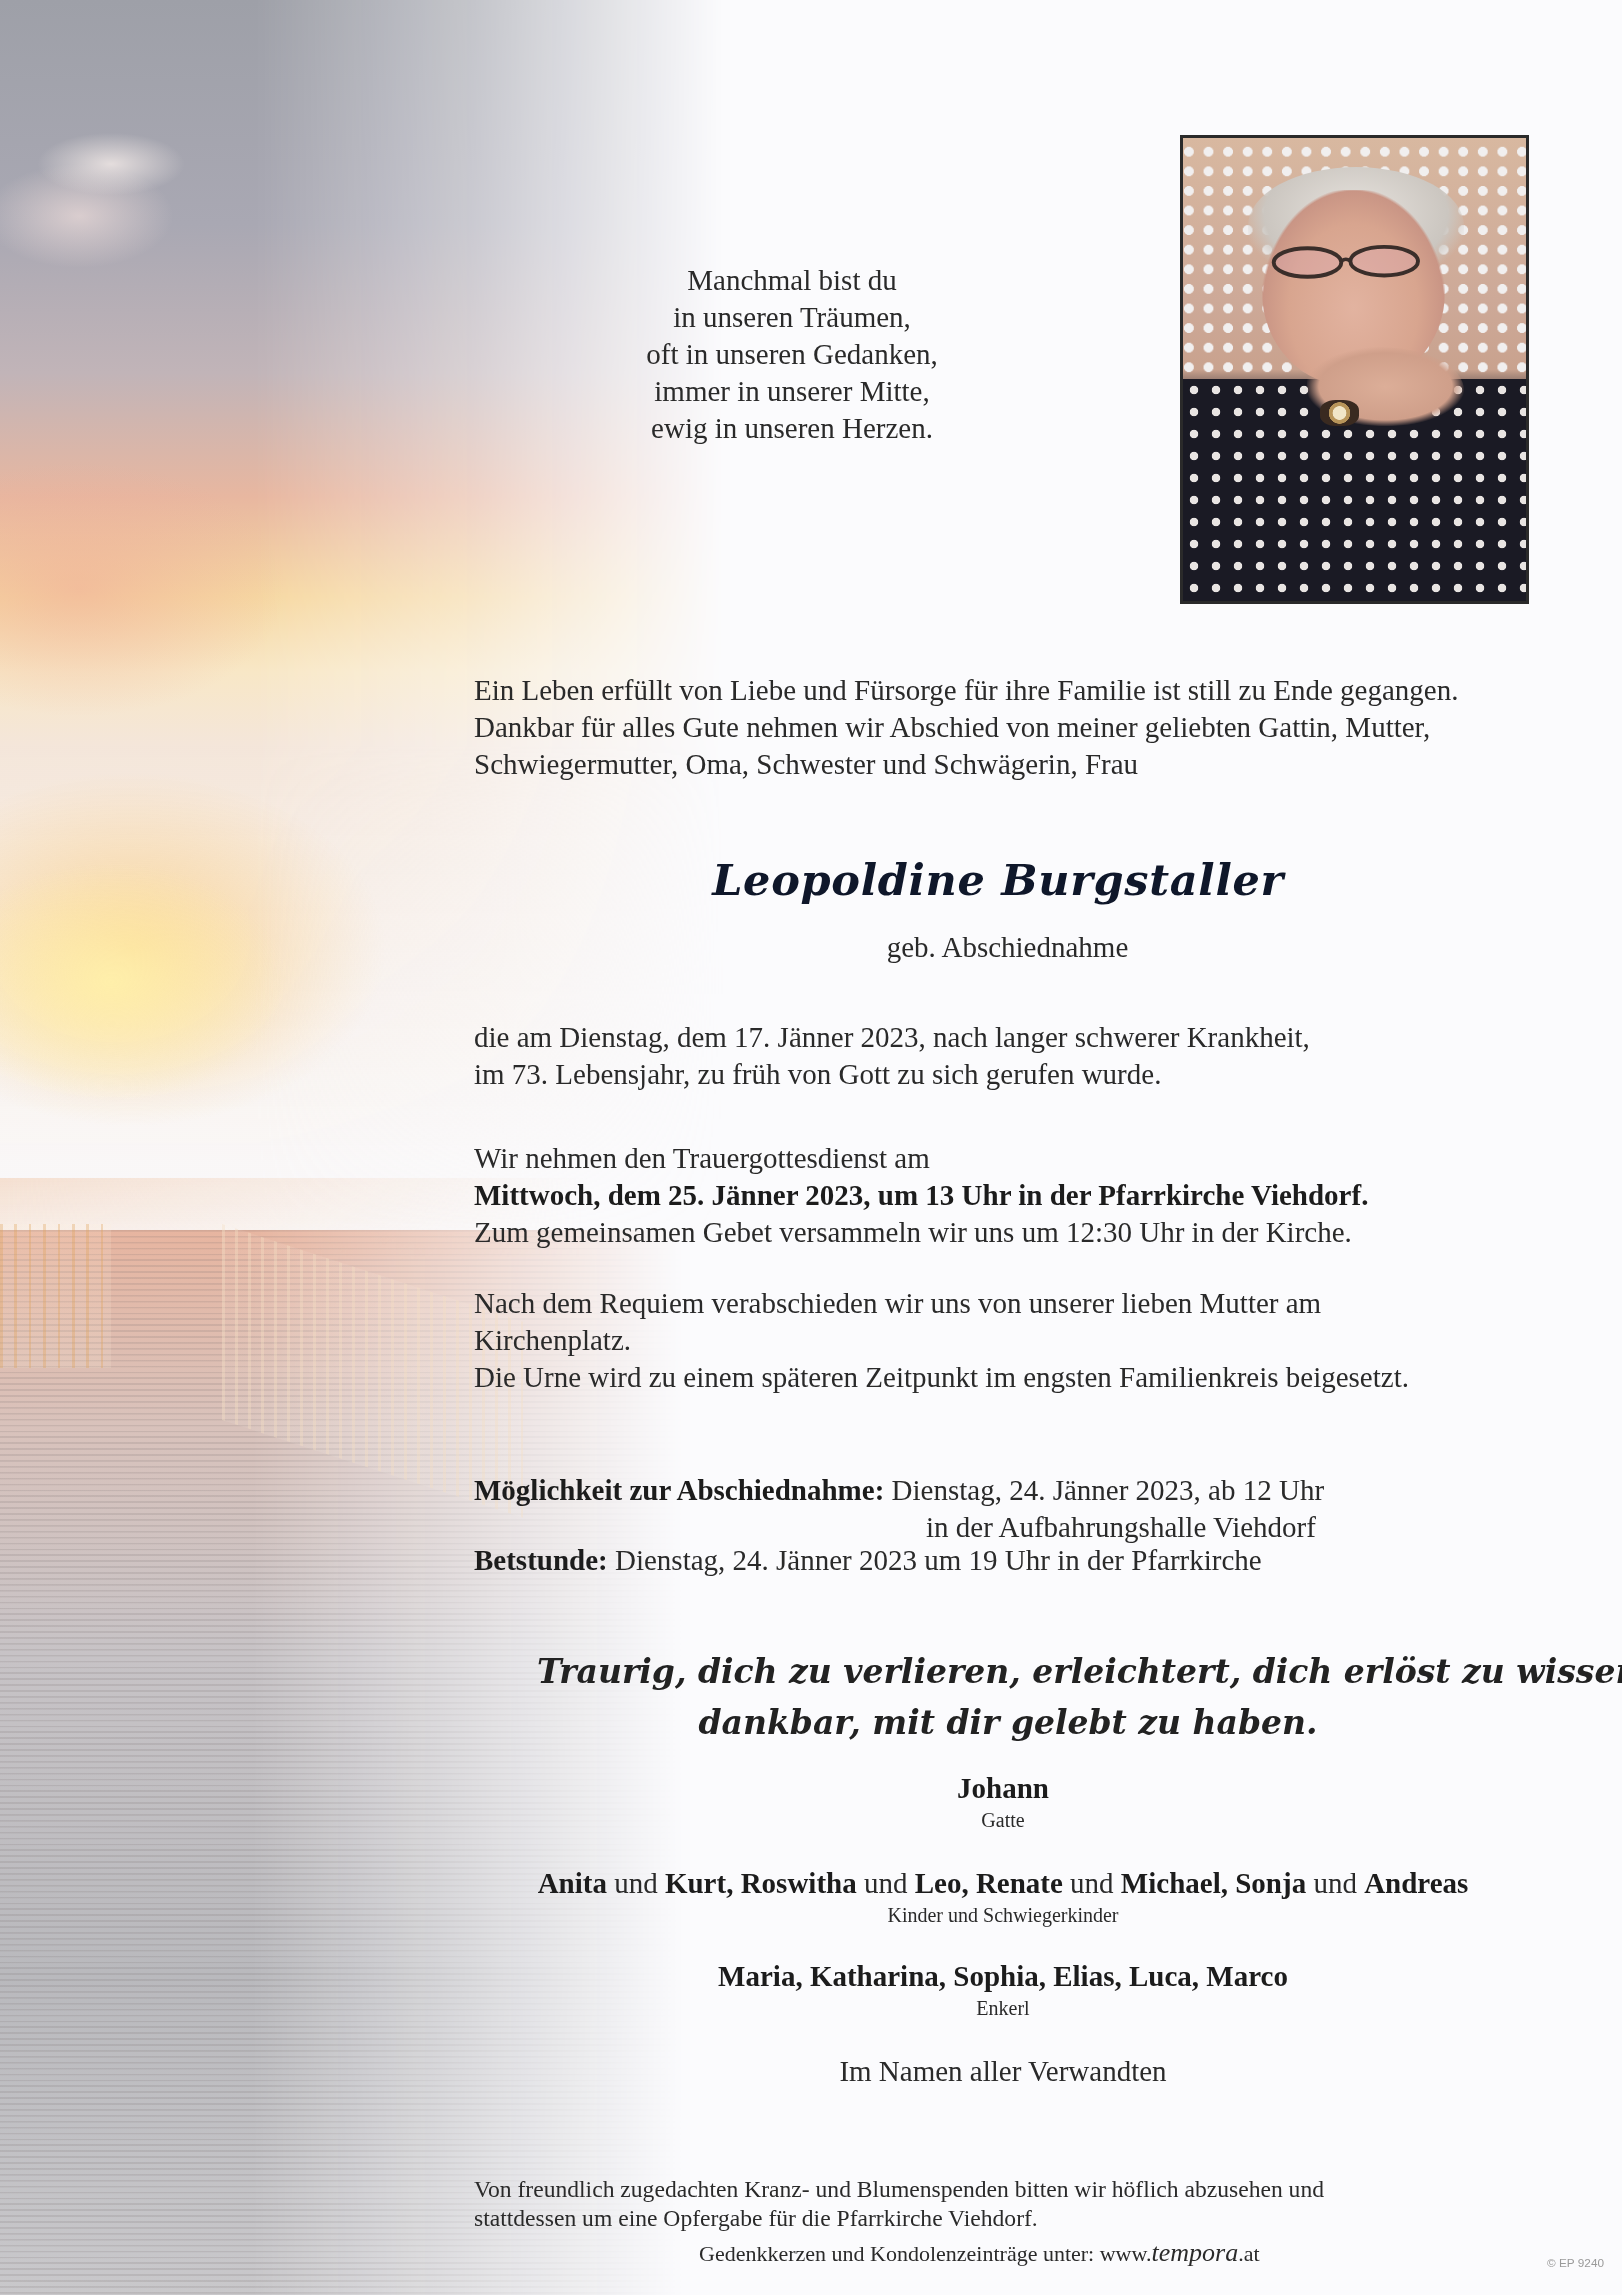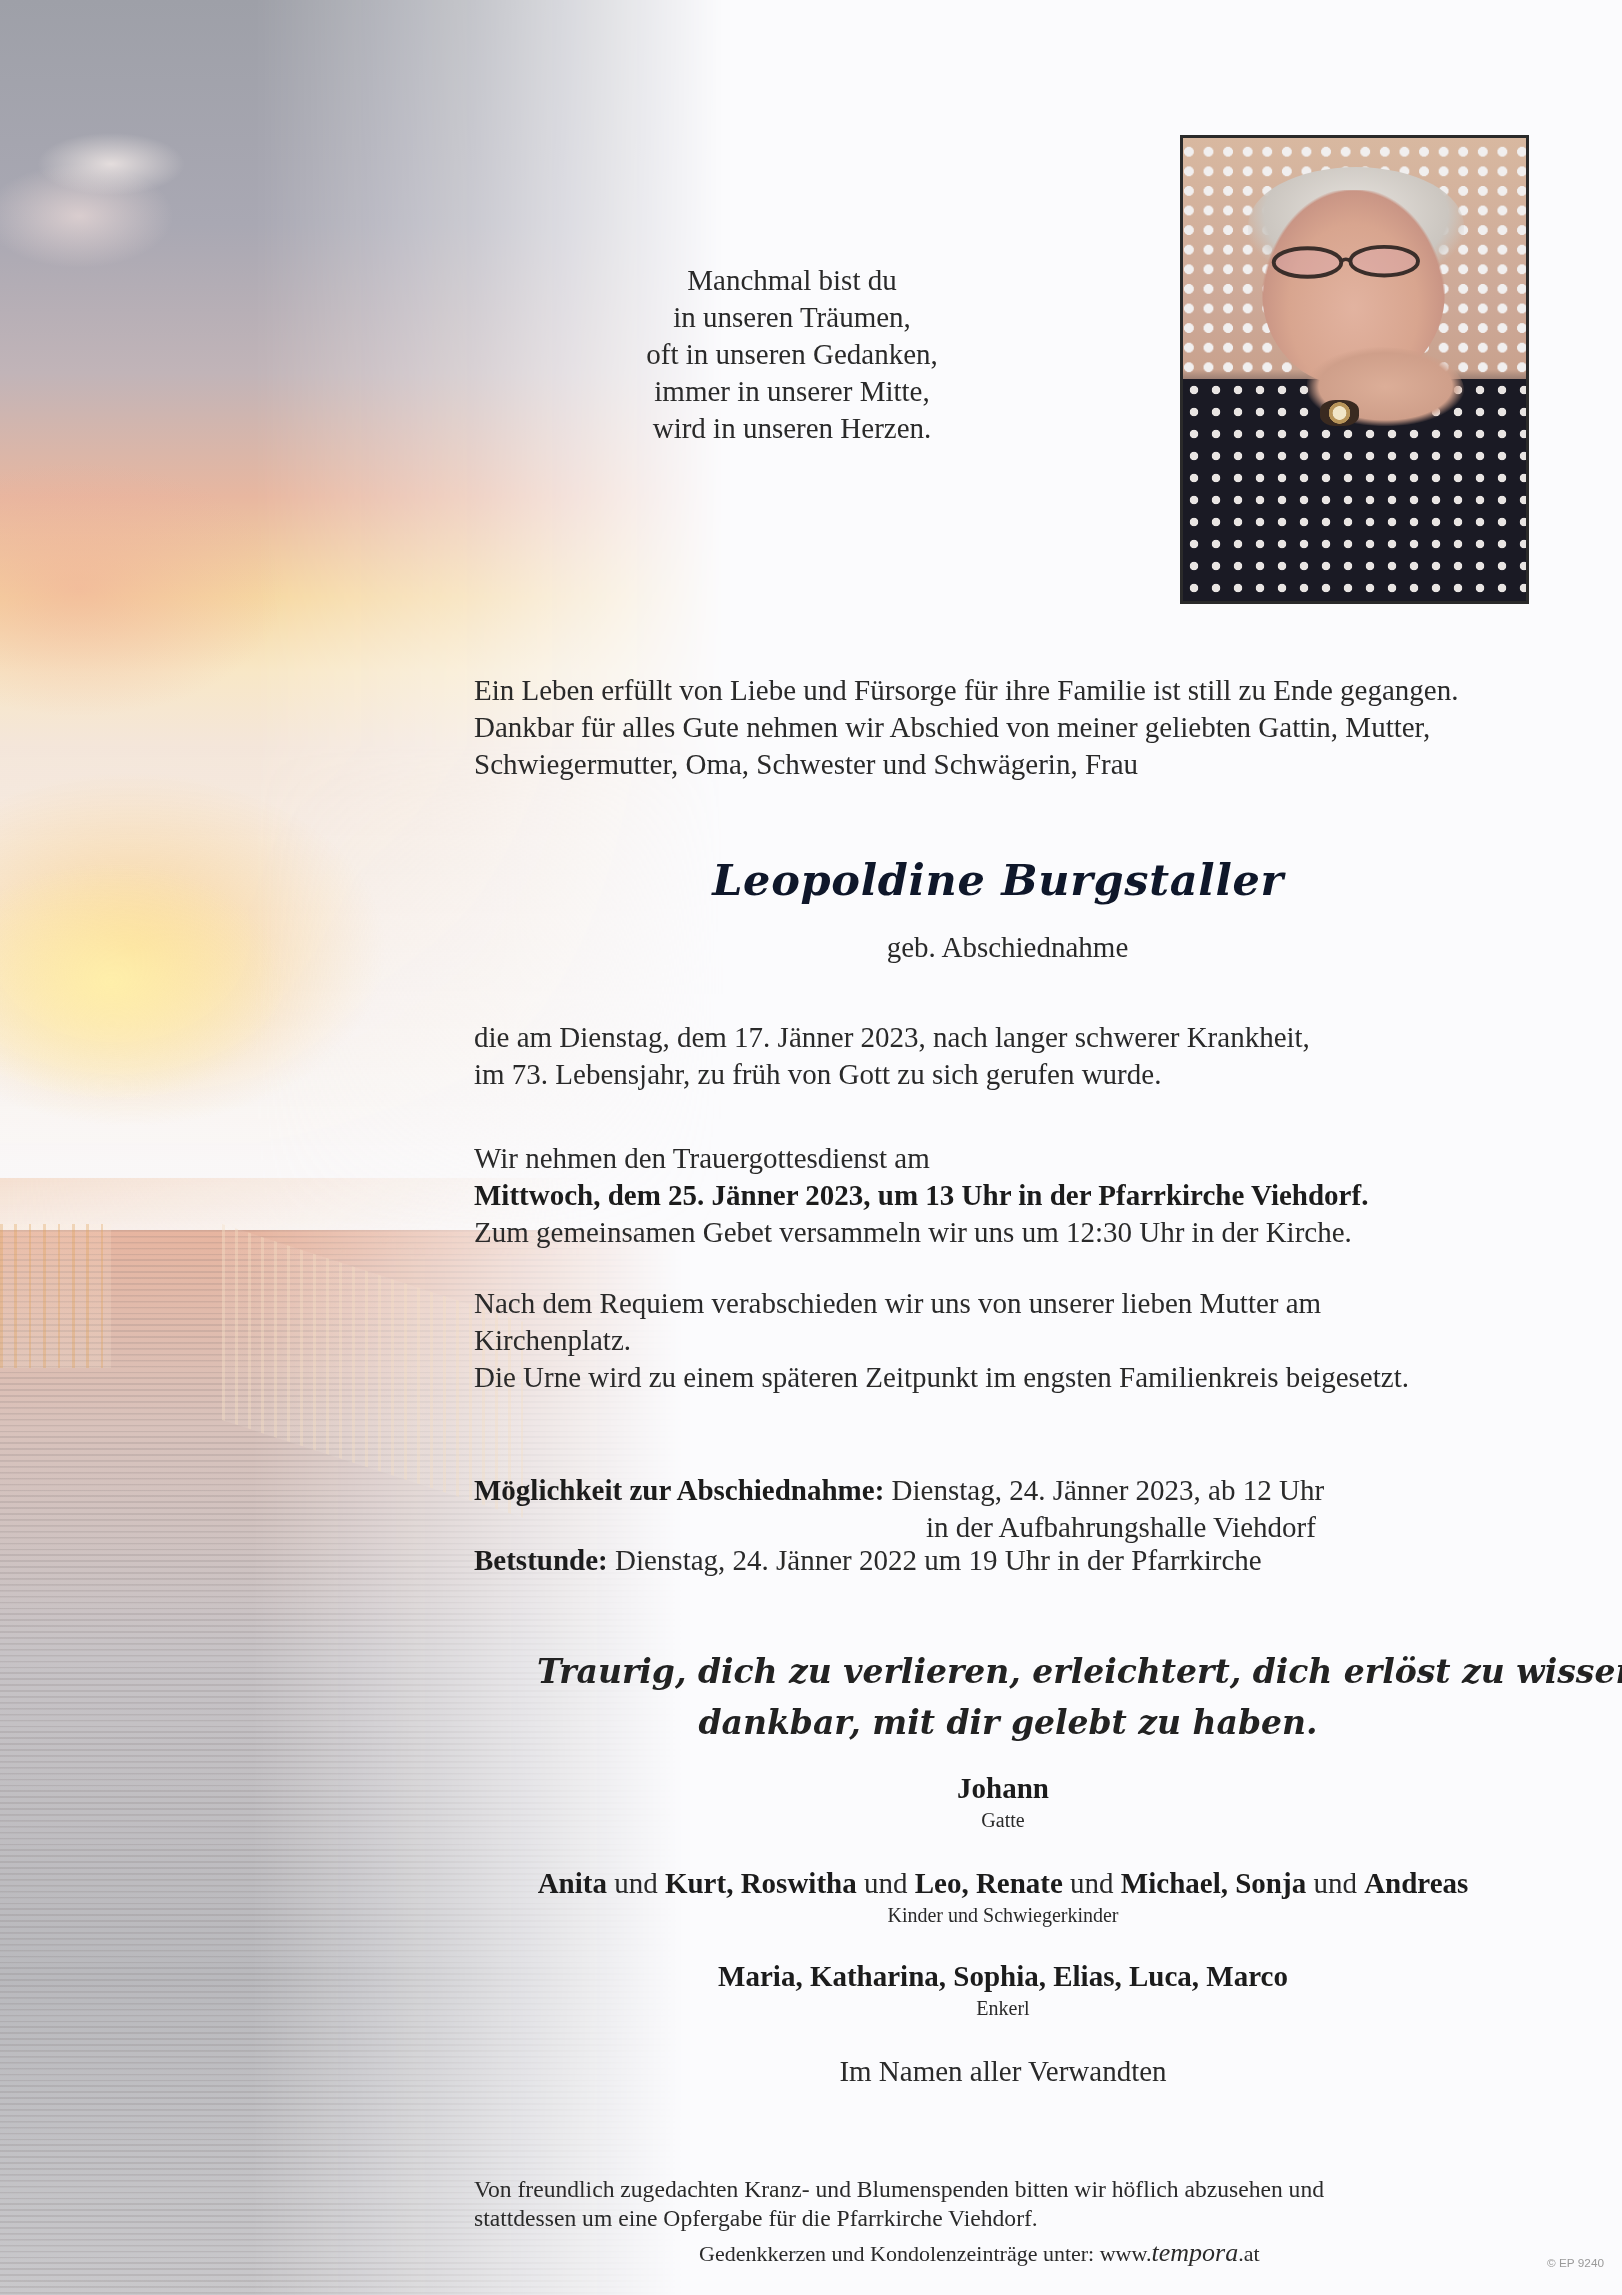--- a/index.html
+++ b/index.html
@@ -158,21 +158,21 @@
   <div class="bg-pier"></div>
   <div class="bg-rail-left"></div>
   <div class="bg-rail-right"></div>
 </div>
 
 <div class="poem">
   <div>Manchmal bist du</div>
   <div>in unseren Träumen,</div>
   <div>oft in unseren Gedanken,</div>
   <div>immer in unserer Mitte,</div>
-  <div>wird in unseren Herzen.</div>
+  <div>ewig in unseren Herzen.</div>
 </div>
 
 <div class="photo" title="Portrait of the deceased: elderly woman with short grey hair, glasses, polka-dot blouse, chin resting on hand">
   <div class="photo-inner">
     <div class="photo-dots"></div>
     <div class="photo-hair"></div>
     <div class="photo-face"></div>
     <svg class="photo-glasses" viewBox="0 0 240 60">
       <ellipse cx="60" cy="30" rx="52" ry="22" fill="rgba(220,170,180,0.35)" stroke="#3a2e2a" stroke-width="6"></ellipse>
       <ellipse cx="178" cy="28" rx="52" ry="22" fill="rgba(220,170,180,0.35)" stroke="#3a2e2a" stroke-width="6"></ellipse>
@@ -211,21 +211,21 @@
 
 <div class="block" style="top:1430px;margin-top:42px;">
   <div>
     <span class="b">Möglichkeit zur Abschiednahme:</span><span> Dienstag, 24. Jänner 2023, ab 12 Uhr</span>
   </div>
   <div class="indent">in der Aufbahrungshalle Viehdorf</div>
 </div>
 
 <div class="block" style="top:1542px;">
   <div>
-    <span class="b">Betstunde:</span><span> Dienstag, 24. Jänner 2022 um 19 Uhr in der Pfarrkirche</span>
+    <span class="b">Betstunde:</span><span> Dienstag, 24. Jänner 2023 um 19 Uhr in der Pfarrkirche</span>
   </div>
 </div>
 
 <div class="quote">
   <div>Traurig, dich zu verlieren, erleichtert, dich erlöst zu wissen,</div>
   <div>dankbar, mit dir gelebt zu haben.</div>
 </div>
 
 <div class="mourners" style="top:1770px;">
   <div class="m-name b">Johann</div>

